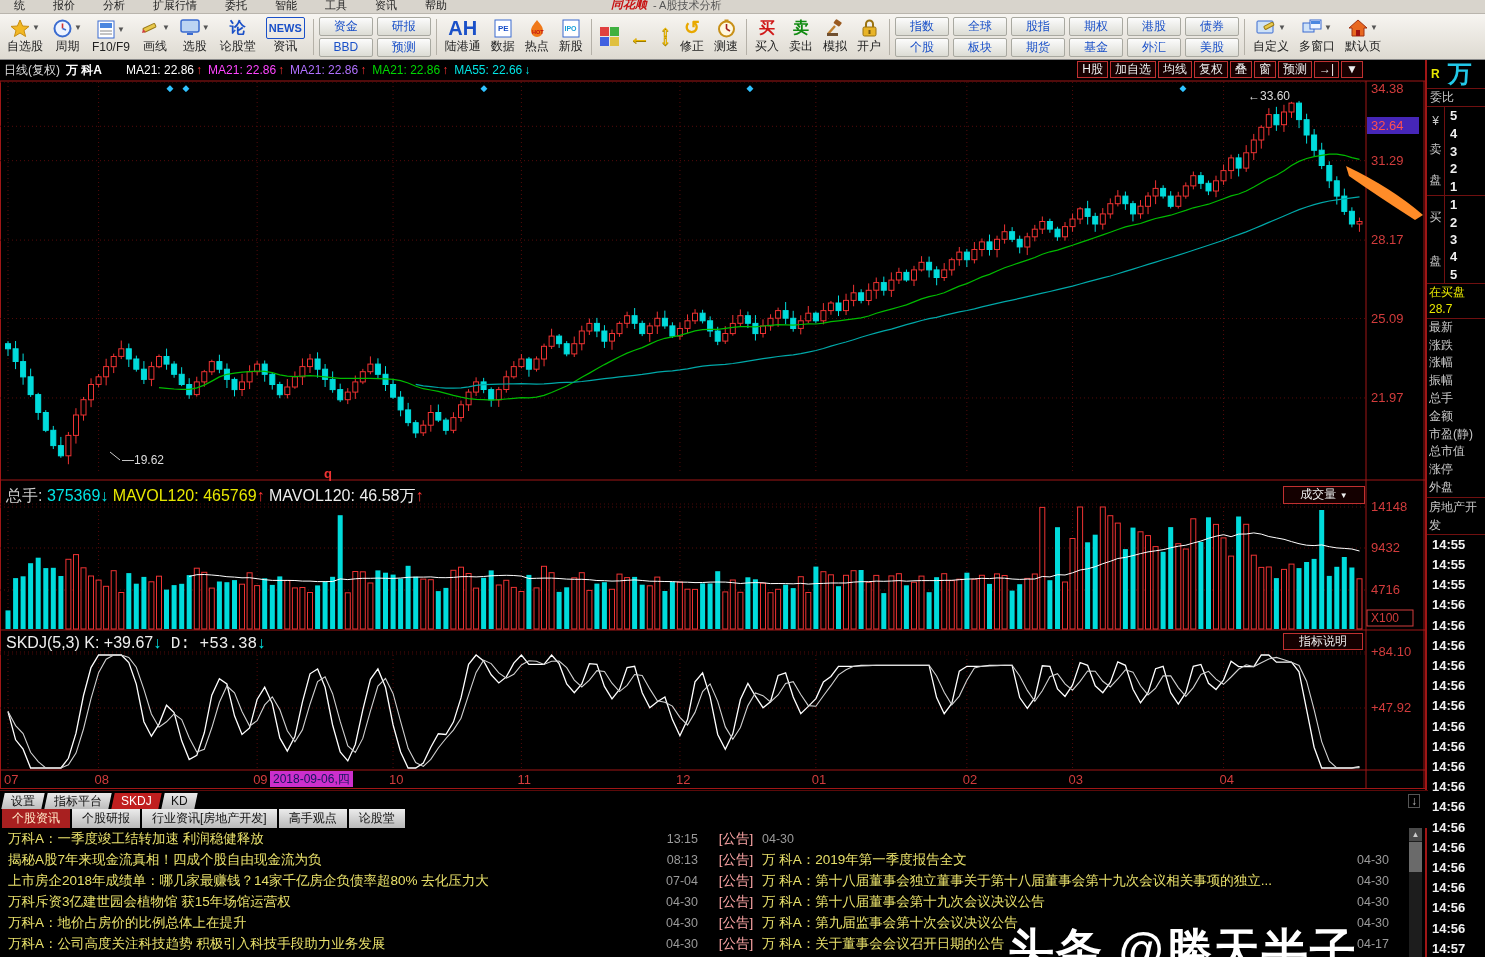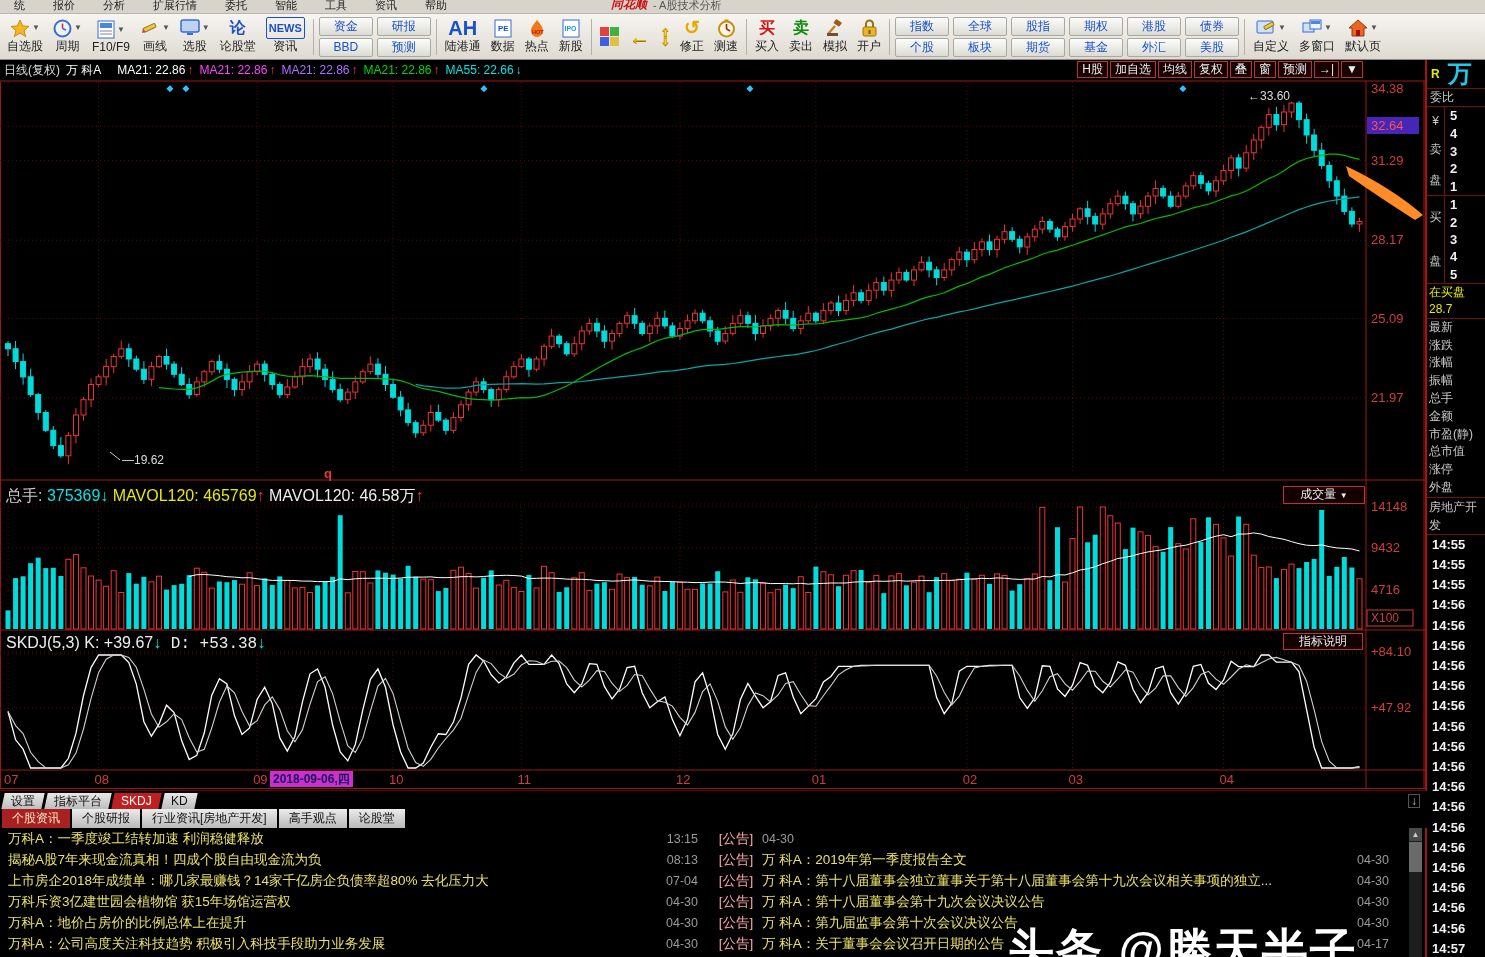--- a/index.html
+++ b/index.html
@@ -32,21 +32,21 @@
                 position:relative;white-space:nowrap}
   .ch-btns{position:absolute;right:62px;top:1px;display:flex;gap:2px}
   .ch-btn{border:1px solid #c03030;background:#180000;color:#eee;font-size:12px;line-height:15px;
           padding:0 4px;cursor:pointer}
   .chart-wrap{position:absolute;top:20px;left:0;width:1425px;height:710px}
   .overlay{position:absolute;font-size:16px;white-space:nowrap;z-index:5}
   .rbox{border:1px solid #c03030;background:#140000;color:#eee;text-align:center;font-size:12px;
         line-height:15px;cursor:pointer}
   
   .date-hl{position:absolute;left:270px;top:691px;background:#cc2fcc;color:#15155e;font-size:12px;
-           line-height:16px;padding:0 3px;font-weight:bold;z-index:6}
+           line-height:16px;padding:0 3px;font-weight:normal;z-index:6}
   
   .ind-tabs{position:absolute;top:730px;left:0;width:1425px;height:19px;background:#000;display:flex;
             align-items:center;gap:3px;padding-left:3px;border-top:1px solid #5a0a0a}
   .ind-tab{font-size:12px;line-height:16px;padding:0 8px;background:linear-gradient(#e9e9e9,#bdbdbd);
            color:#111;cursor:pointer;transform:skewX(-12deg)}
   .ind-tab span{display:inline-block;transform:skewX(12deg)}
   .ind-tab.active{background:#c01f1f;color:#fff}
   .dl-icon{margin-left:auto;margin-right:8px;color:#bbb;font-size:12px;border:1px solid #555;line-height:12px;
            padding:0 2px;cursor:pointer}
   
@@ -344,21 +344,21 @@
         <span class="tb-dd">▼</span>
       </span>
       <span>默认页</span>
     </div>
   </div>
 
 <div class="main">
   <div class="chartcol">
     <div class="chart-header" id="chartHeader">
       <span style="color:#ddd">日线(复权)</span>
-      <span style="color:#fff;margin:0 16px 0 6px;font-weight:normal">万 科A</span>
+      <span style="color:#fff;margin:0 24px 0 6px;font-weight:bold">万 科A</span>
       <span id="maSpans"><span style="color: rgb(255, 255, 255); margin-right: 2px;">MA21: 22.86</span><span style="color: rgb(255, 50, 50); margin-right: 6px;">↑</span><span style="color: rgb(255, 68, 255); margin-right: 2px;">MA21: 22.86</span><span style="color: rgb(255, 50, 50); margin-right: 6px;">↑</span><span style="color: rgb(176, 112, 255); margin-right: 2px;">MA21: 22.86</span><span style="color: rgb(255, 50, 50); margin-right: 6px;">↑</span><span style="color: rgb(0, 216, 0); margin-right: 2px;">MA21: 22.86</span><span style="color: rgb(255, 50, 50); margin-right: 6px;">↑</span><span style="color: rgb(0, 229, 229); margin-right: 2px;">MA55: 22.66</span><span style="color: rgb(0, 229, 229); margin-right: 6px;">↓</span></span>
       <div class="ch-btns" id="chBtns">
           <span class="ch-btn">H股</span>
           <span class="ch-btn">加自选</span>
           <span class="ch-btn">均线</span>
           <span class="ch-btn">复权</span>
           <span class="ch-btn">叠</span>
           <span class="ch-btn">窗</span>
           <span class="ch-btn">预测</span>
           <span class="ch-btn">→|</span>

